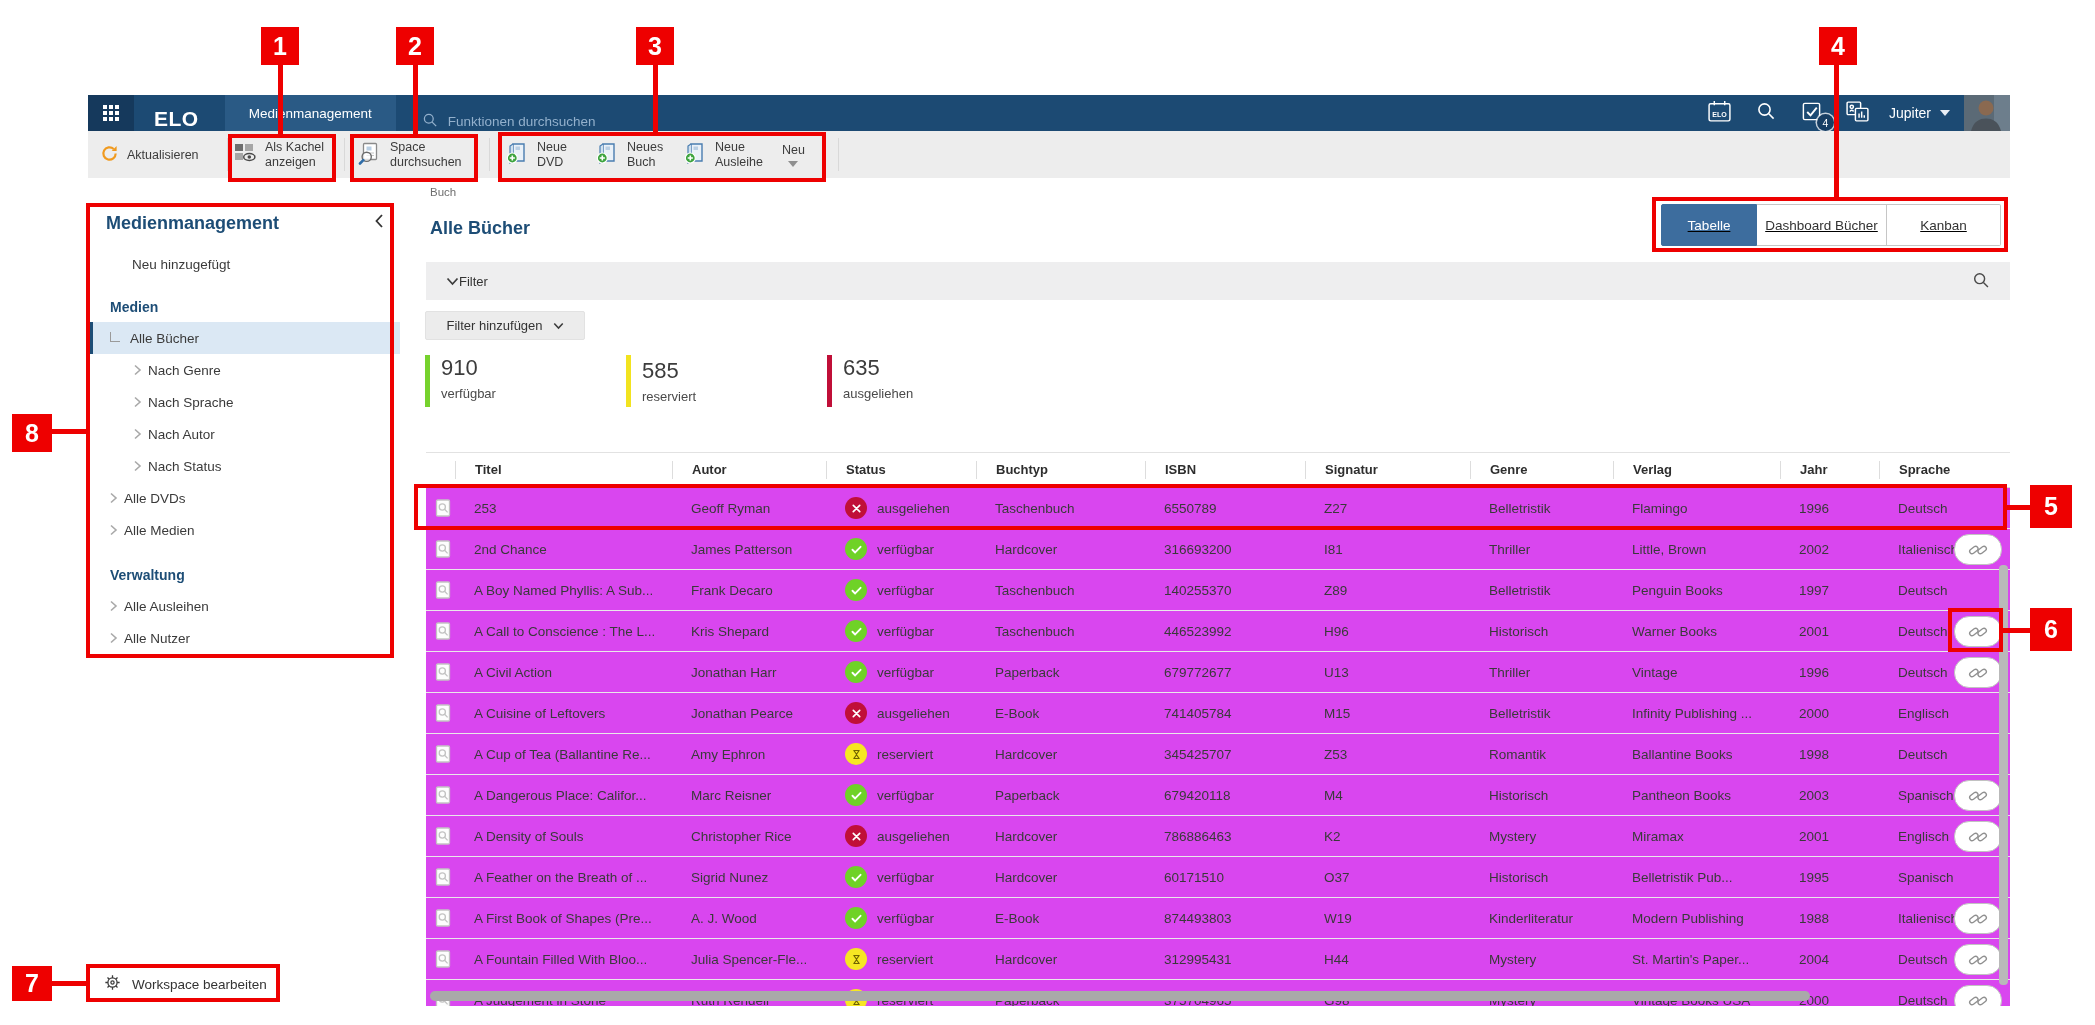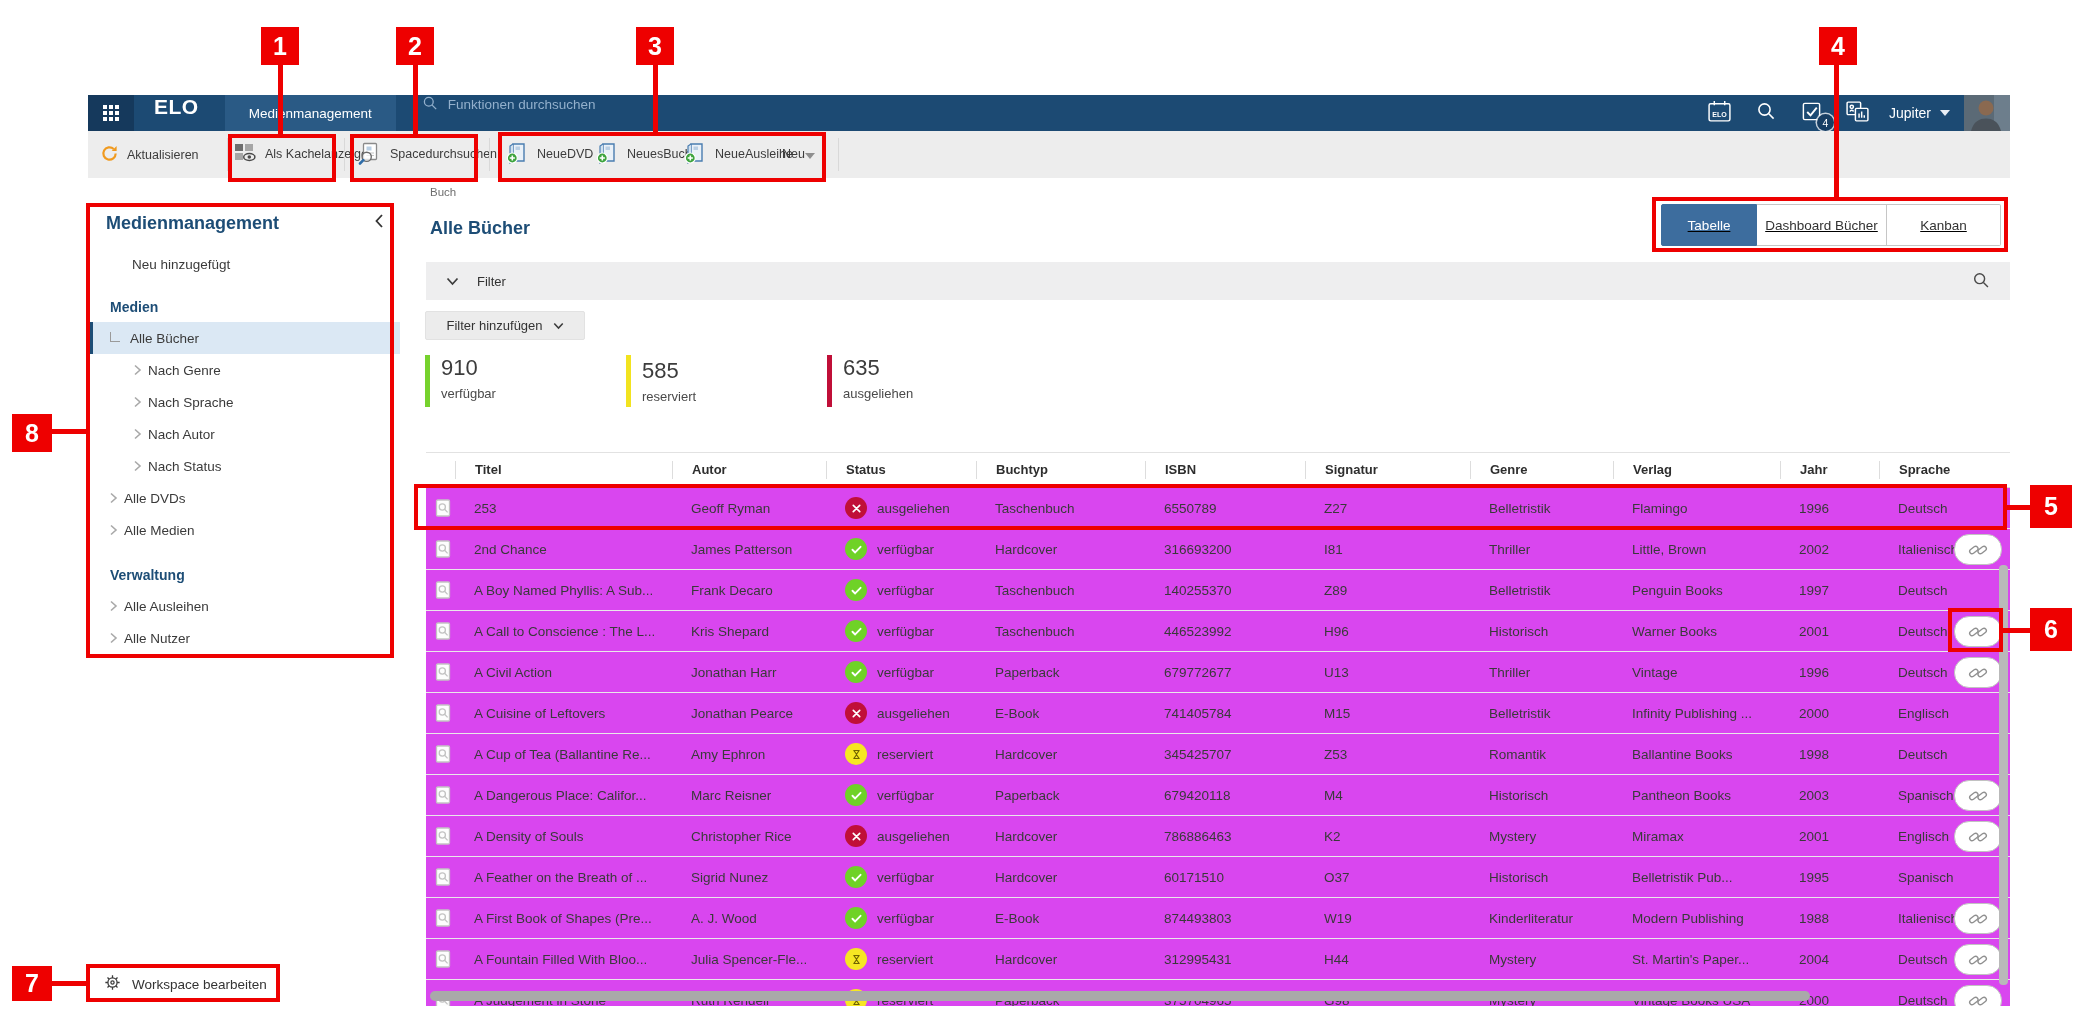--- a/index.html
+++ b/index.html
@@ -1,38 +1,38 @@
 <!DOCTYPE html>
 <html><head>
 <meta charset="utf-8">
 <style>
   html,body{margin:0;padding:0;background:#fff;}
   body{font-family:"Liberation Sans",sans-serif;-webkit-font-smoothing:antialiased;}
   #canvas{position:relative;width:2095px;height:1025px;background:#fff;overflow:hidden;}
   .abs{position:absolute;}
 
   
-  .topbar{left:88px;top:95px;width:1922px;height:36px;background:#1c4a73;display:flex;align-items:flex-start;color:#fff;}
+  .topbar{left:88px;top:95px;width:1922px;height:36px;background:#1c4a73;display:flex;align-items:flex-end;color:#fff;}
   .grid-btn{width:46px;height:36px;background:#15395c;display:flex;align-items:center;justify-content:center;flex:none;}
   .grid-ic{display:grid;grid-template-columns:repeat(3,4px);grid-gap:2px;}
   .grid-ic span{width:4px;height:4px;background:#fff;}
   .logo{font-weight:bold;font-size:21px;letter-spacing:.5px;padding:0 26px 0 20px;flex:none;}
   .tab{height:36px;background:#2a5a85;display:flex;align-items:center;padding:0 24px;font-size:13.5px;flex:none;}
   .tb-search{display:flex;align-items:center;margin-left:26px;color:#93b0cc;font-size:13.5px;gap:10px;flex:none;}
   .tb-right{margin-left:auto;display:flex;align-items:center;height:100%;}
   .tb-icon{width:46px;height:36px;display:flex;align-items:center;justify-content:center;position:relative;flex:none;}
   .badge4{position:absolute;right:1px;bottom:0px;width:17px;height:17px;border-radius:50%;background:#163d63;box-shadow:0 0 0 1.5px rgba(255,255,255,.75);color:#fff;font-size:10.5px;display:flex;align-items:center;justify-content:center;}
   .user{display:flex;align-items:center;gap:9px;font-size:14px;padding:0 14px 0 8px;}
   .caret-dn{width:0;height:0;border-left:5px solid transparent;border-right:5px solid transparent;border-top:6px solid #e8eef5;}
   .avatar{width:46px;height:36px;flex:none;}
 
   
   .toolbar{left:88px;top:131px;width:1922px;height:47px;background:#ededed;}
   .tbtn{position:absolute;top:0;height:47px;display:flex;align-items:center;gap:8px;font-size:12.5px;color:#3c3c3c;}
-  .tbtn .lines{display:flex;flex-direction:row;line-height:15px;}
+  .tbtn .lines{display:flex;flex-direction:column;line-height:15px;}
   .tsep{position:absolute;top:7px;width:1px;height:33px;background:#d9d9d9;}
   .neu-caret{width:0;height:0;border-left:5px solid transparent;border-right:5px solid transparent;border-top:6px solid #8f8f8f;margin:3px auto 0;}
 
   
   .sidebar{left:88px;top:178px;width:312px;height:790px;background:#fff;padding-top:26px;box-sizing:border-box;}
   .sb-title{height:38px;display:flex;align-items:center;padding:0 16px 0 18px;}
   .sb-title .t{color:#1d4d76;font-weight:bold;font-size:18px;flex:1;}
   .sb-items{margin-top:6px;}
   .sb-item{height:32px;display:flex;align-items:center;font-size:13.5px;color:#3a3a3a;cursor:default;}
   .sb-header{height:30px;display:flex;align-items:center;font-size:14px;font-weight:bold;color:#1d4d76;padding-left:22px;margin-top:12px;}
@@ -46,21 +46,21 @@
   .sb-footer{left:88px;top:966px;width:312px;height:36px;display:flex;align-items:center;gap:11px;padding-left:16px;box-sizing:border-box;font-size:13.5px;color:#333;}
 
   
   .breadcrumb{left:430px;top:186px;font-size:11.5px;color:#6e6e6e;}
   .page-title{left:430px;top:218px;font-size:18px;font-weight:bold;color:#1d4d76;}
   .views{left:1661px;top:204px;height:42px;display:flex;text-decoration:underline;}
   .view-btn{height:42px;display:flex;align-items:center;justify-content:center;font-size:13.5px;color:#333;background:#fff;border:1px solid #c6c6c6;border-left-width:0;box-sizing:border-box;}
   .view-btn:first-child{border-left-width:1px;border-radius:2px 0 0 2px;}
   .view-btn:last-child{border-radius:0 2px 2px 0;}
   .view-btn.active{background:#3d6d9e;border-color:#3d6d9e;color:#fff;}
-  .filterbar{left:426px;top:262px;width:1584px;height:38px;background:#eeeeef;display:flex;align-items:center;padding:0 20px;box-sizing:border-box;gap:18px;font-size:13px;color:#333;}
+  .filterbar{left:426px;top:262px;width:1584px;height:38px;background:#eeeeef;display:flex;align-items:center;padding:0 20px;box-sizing:border-box;gap:0;font-size:13px;color:#333;}
   .filterbar .mag{margin-left:auto;}
   .addfilter{left:425px;top:311px;width:160px;height:29px;background:#ececec;border:1px solid #e2e2e2;border-radius:2px;display:flex;align-items:center;justify-content:center;gap:10px;font-size:13px;color:#333;box-sizing:border-box;}
   .stats{left:425px;top:355px;display:flex;}
   .stat{display:flex;margin-right:51px;}
   .stat .bar{width:5px;height:52px;flex:none;}
   .stat .txt{padding-left:11px;}
   .stat .val{font-size:22px;color:#3c3c3c;line-height:26px;}
   .stat .lbl{font-size:13px;color:#4a4a4a;margin-top:5px;}
   .stat1 .bar{background:#76d22d;} .stat1{width:150px;}
   .stat2 .bar{background:#f2e31f;} .stat2{width:150px;align-items:center;}

